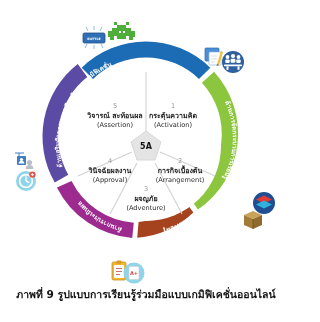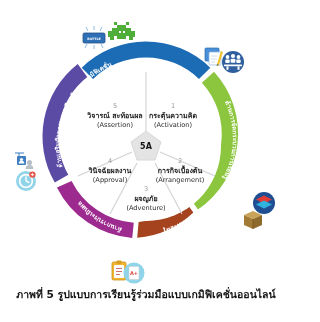--- a/index.html
+++ b/index.html
@@ -255,13 +255,13 @@
       <circle cx="26" cy="181" r="6.4" fill="none" stroke="#ffffff" stroke-width="1.7"></circle>
       <line x1="26" y1="181" x2="26" y2="176.6" stroke="#ffffff" stroke-width="1.4"></line>
       <line x1="26" y1="181" x2="29.3" y2="182.6" stroke="#ffffff" stroke-width="1.4"></line>
       <circle cx="32.4" cy="174.6" r="3.2" fill="#e2574c"></circle>
       <line x1="30.9" y1="174.6" x2="33.9" y2="174.6" stroke="#ffffff" stroke-width="0.9"></line>
       <line x1="32.4" y1="173.1" x2="32.4" y2="176.1" stroke="#ffffff" stroke-width="0.9"></line>
     </g>
   </svg>
 </div>
 
-<div id="caption">ภาพที่ 5 รูปแบบการเรียนรู้ร่วมมือแบบเกมิฟิเคชั่นออนไลน์</div>
+<div id="caption">ภาพที่ 9 รูปแบบการเรียนรู้ร่วมมือแบบเกมิฟิเคชั่นออนไลน์</div>
 
 </body></html>

